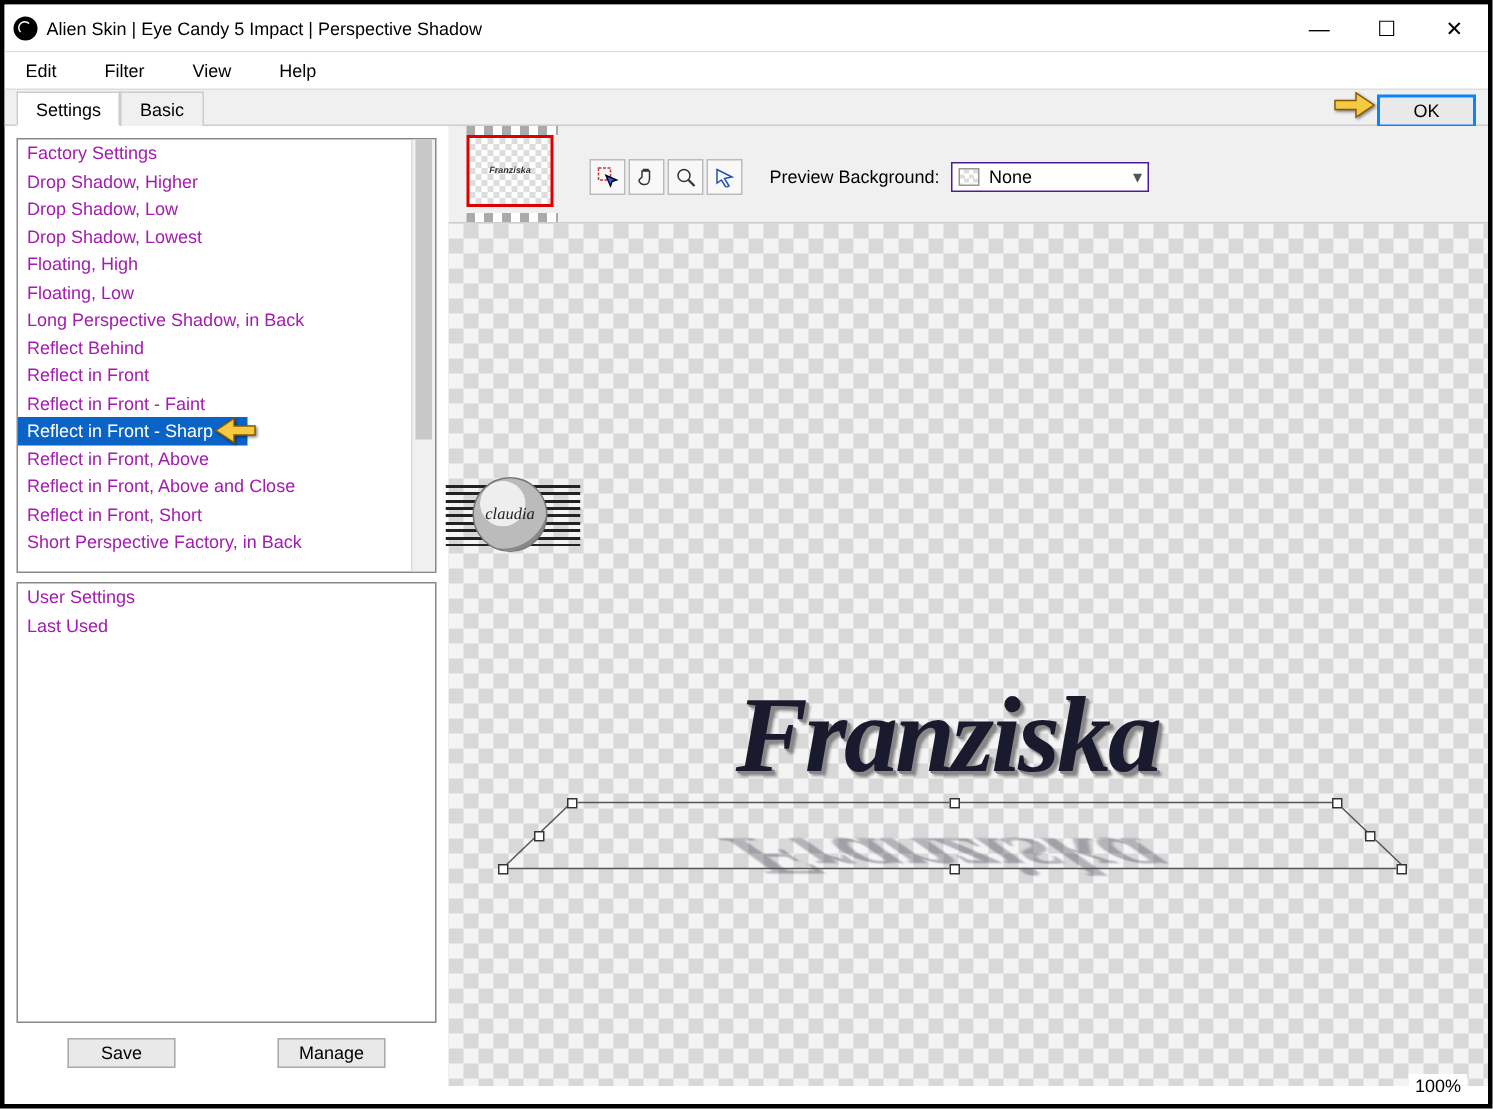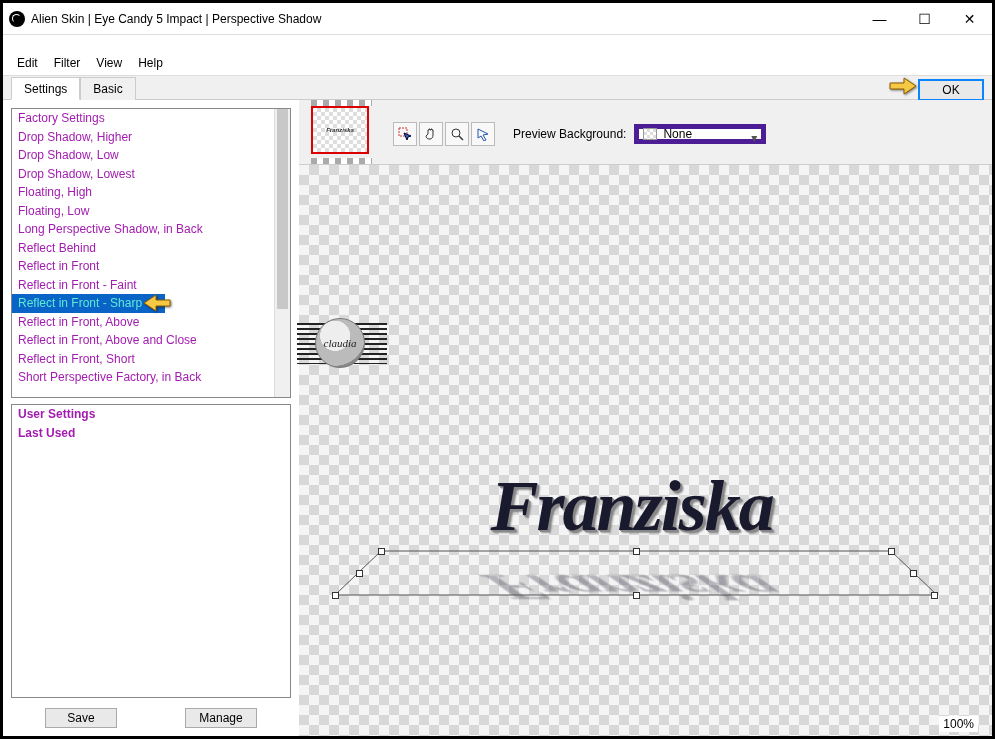--- a/index.html
+++ b/index.html
@@ -39,26 +39,25 @@
   border-bottom-color: transparent;
 }
 .title-text { flex: 1; font-size: 12px; }
 .winbtn {
   width: 45px; height: 28px;
   display: flex; align-items: center; justify-content: center;
   font-size: 14px;
 }
 .menubar {
   display: flex;
-  gap: 8px;
+  gap: 24px;
   padding: 3px 10px;
   background: #fff;
   border-bottom: 1px solid #ddd;
   font-size: 12px;
-  margin-top: 16px;
 }
 .menubar span { padding: 2px 4px; }
 .tabs {
   display: flex;
   padding: 0 8px;
   background: #f0f0f0;
   border-bottom: 1px solid #ccc;
   position: relative;
 }
 .tab {
@@ -102,32 +101,32 @@
   gap: 6px;
 }
 .listbox {
   border: 1px solid #888;
   background: #fff;
   overflow-y: auto;
   overflow-x: hidden;
   position: relative;
 }
 .listbox.factory { height: 290px; }
-.listbox.user { flex: 1; font-weight: bold; }
+.listbox.user { flex: 1; }
 .list-item {
   padding: 1px 6px;
   white-space: nowrap;
   font-size: 12px;
   color: #a21caf;
   line-height: 16.5px;
 }
 .list-item.header { }
 .list-item.sel {
   background: #0a64c8;
-  color: #5eead4;
+  color: #ffffff;
   display: inline-block;
   padding-right: 23px;
   position: relative;
 }
 .fake-scroll {
   position: absolute; right: 0; top: 0; bottom: 0; width: 16px;
   background: #f0f0f0; border-left: 1px solid #ddd;
 }
 .fake-scroll .thumb {
   position: absolute; left: 2px; right: 2px; top: 0; height: 200px;
@@ -176,21 +175,21 @@
   border: 1px solid #bbb;
   background: #f8f8f8;
   display: flex; align-items: center; justify-content: center;
   font-size: 13px;
 }
 .tool svg { width: 14px; height: 14px; }
 .prev-bg-label { margin-left: 16px; font-size: 12px; }
 .dropdown {
   margin-left: 6px;
   width: 132px; height: 20px;
-  border: 5px solid #4c1d95;
+  border: 1px solid #4c1d95;
   background: #fff;
   display: flex; align-items: center;
   padding: 0 4px;
   font-size: 12px;
   position: relative;
 }
 .dropdown .sw {
   width: 14px; height: 12px;
   border: 1px solid #999;
   background: repeating-conic-gradient(#ddd 0% 25%, #fff 0% 50%) 0 0/6px 6px;

